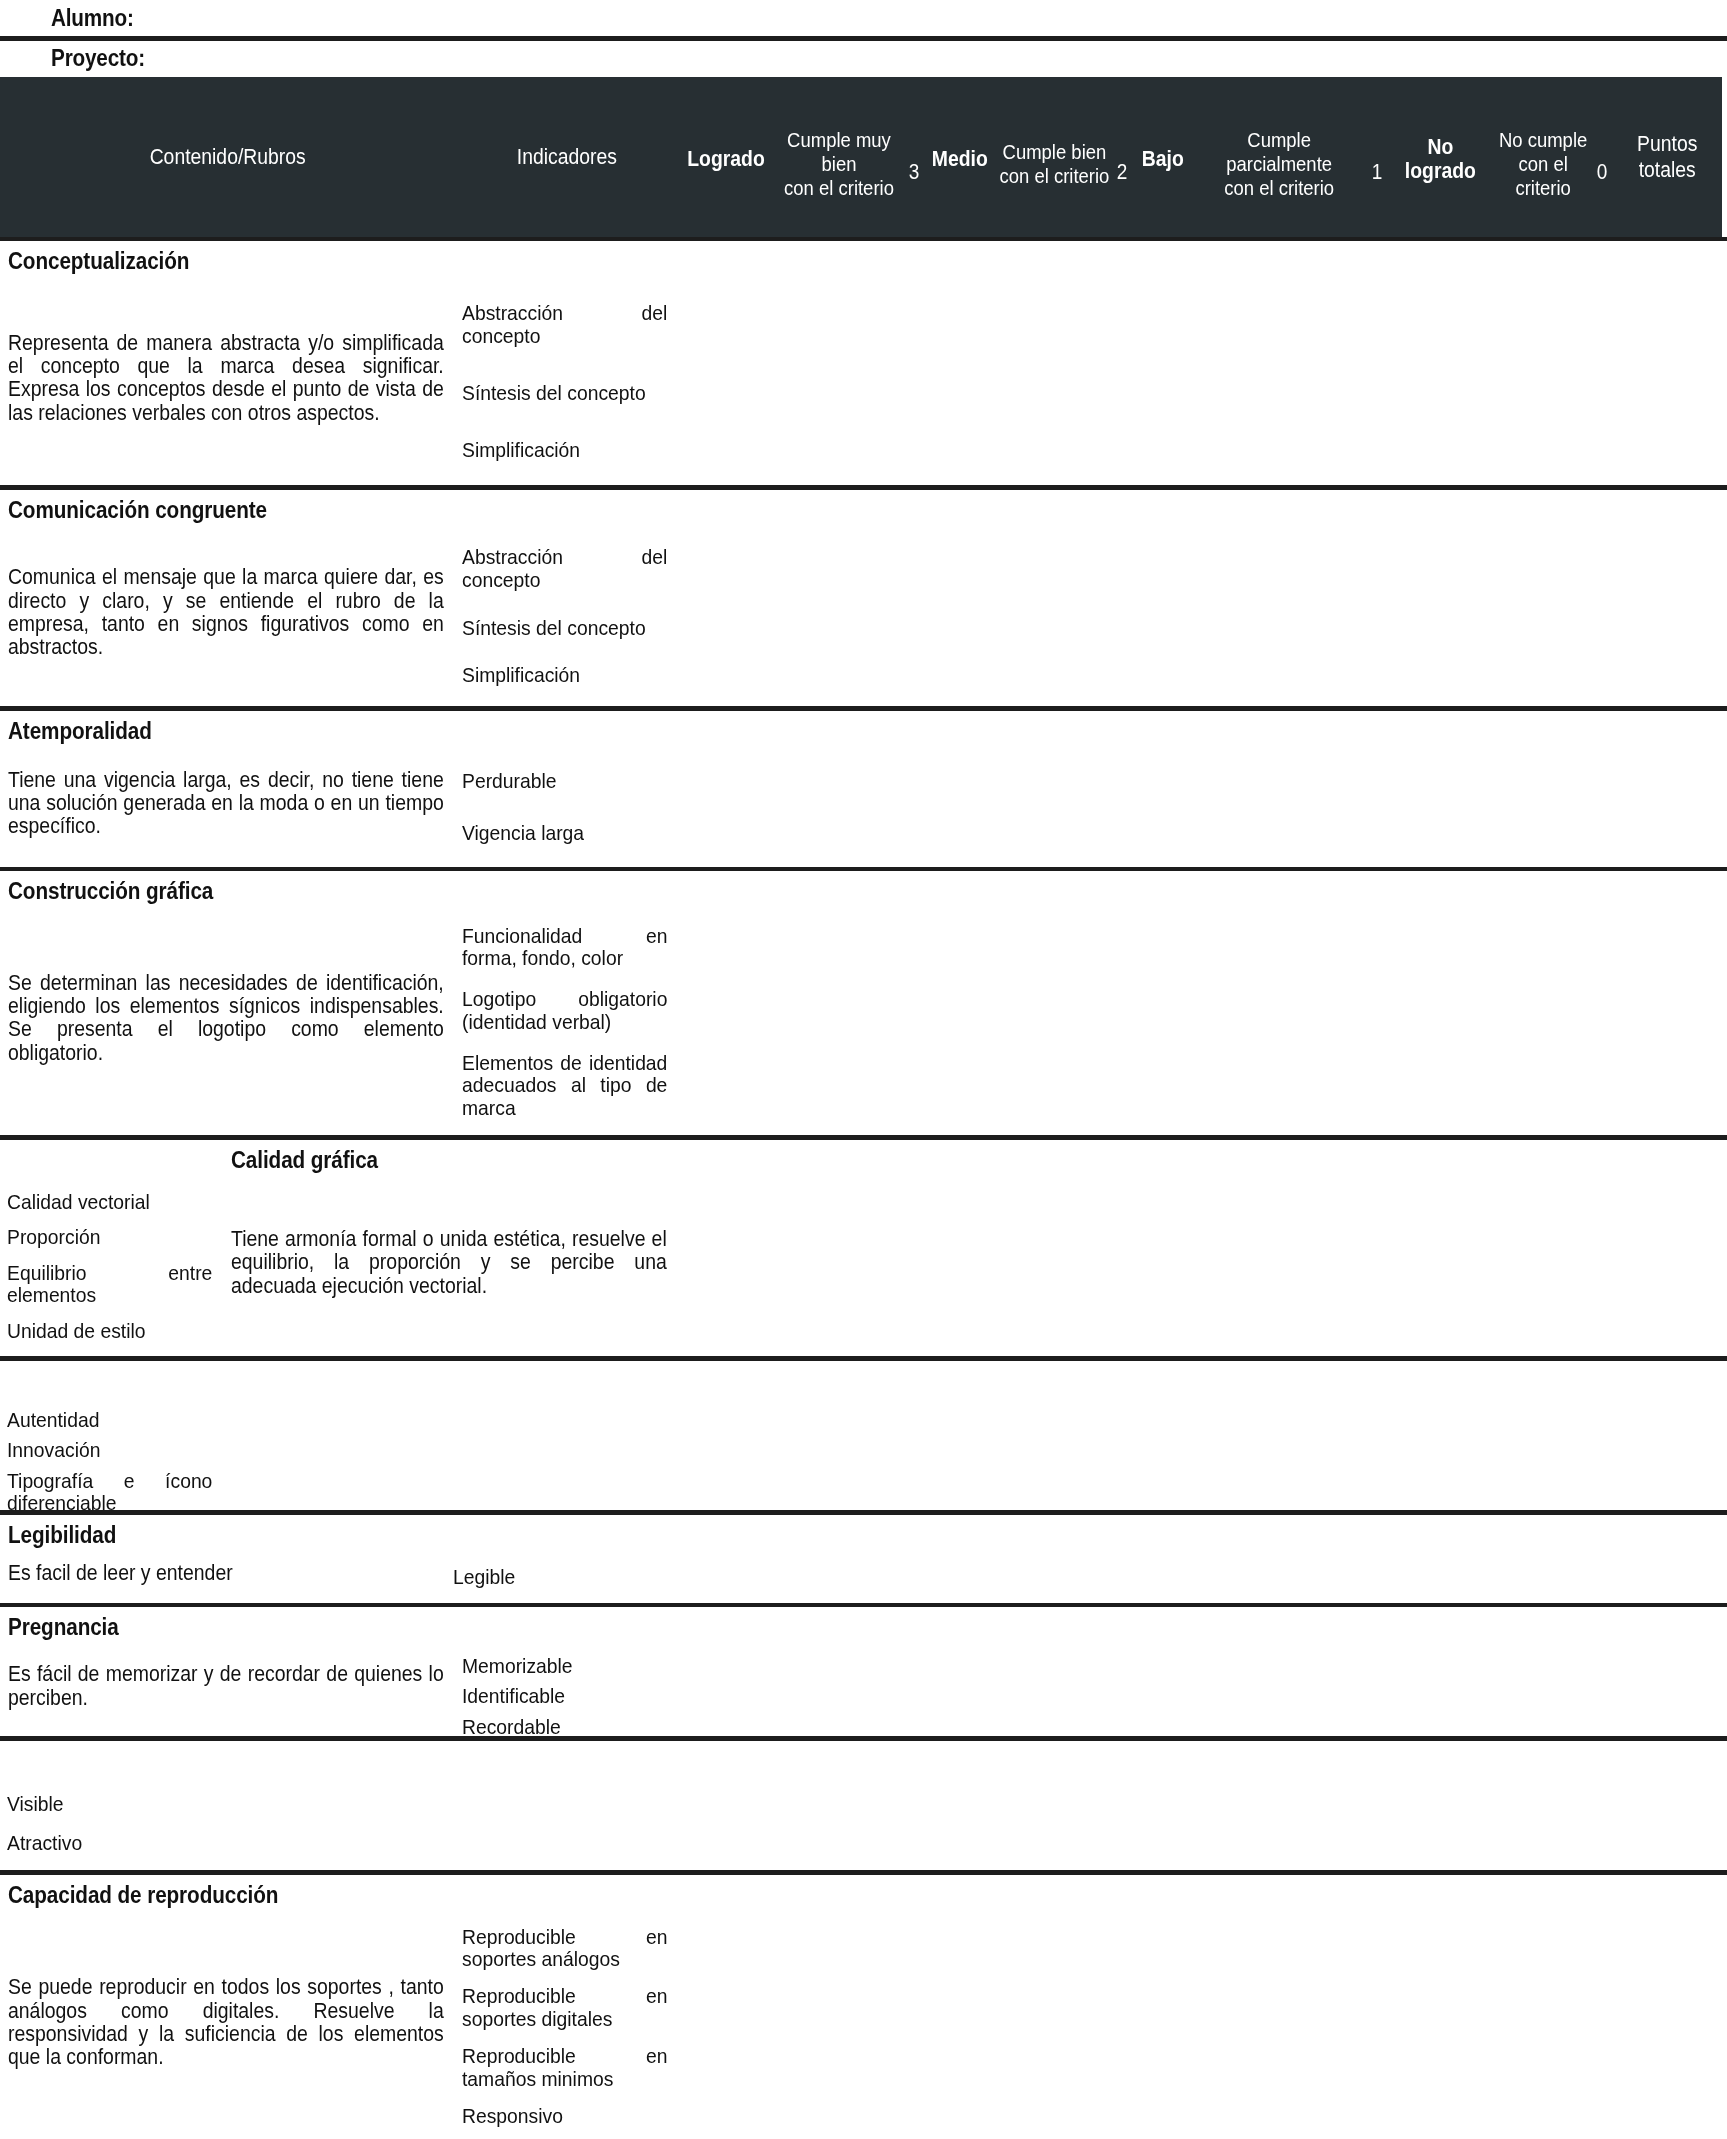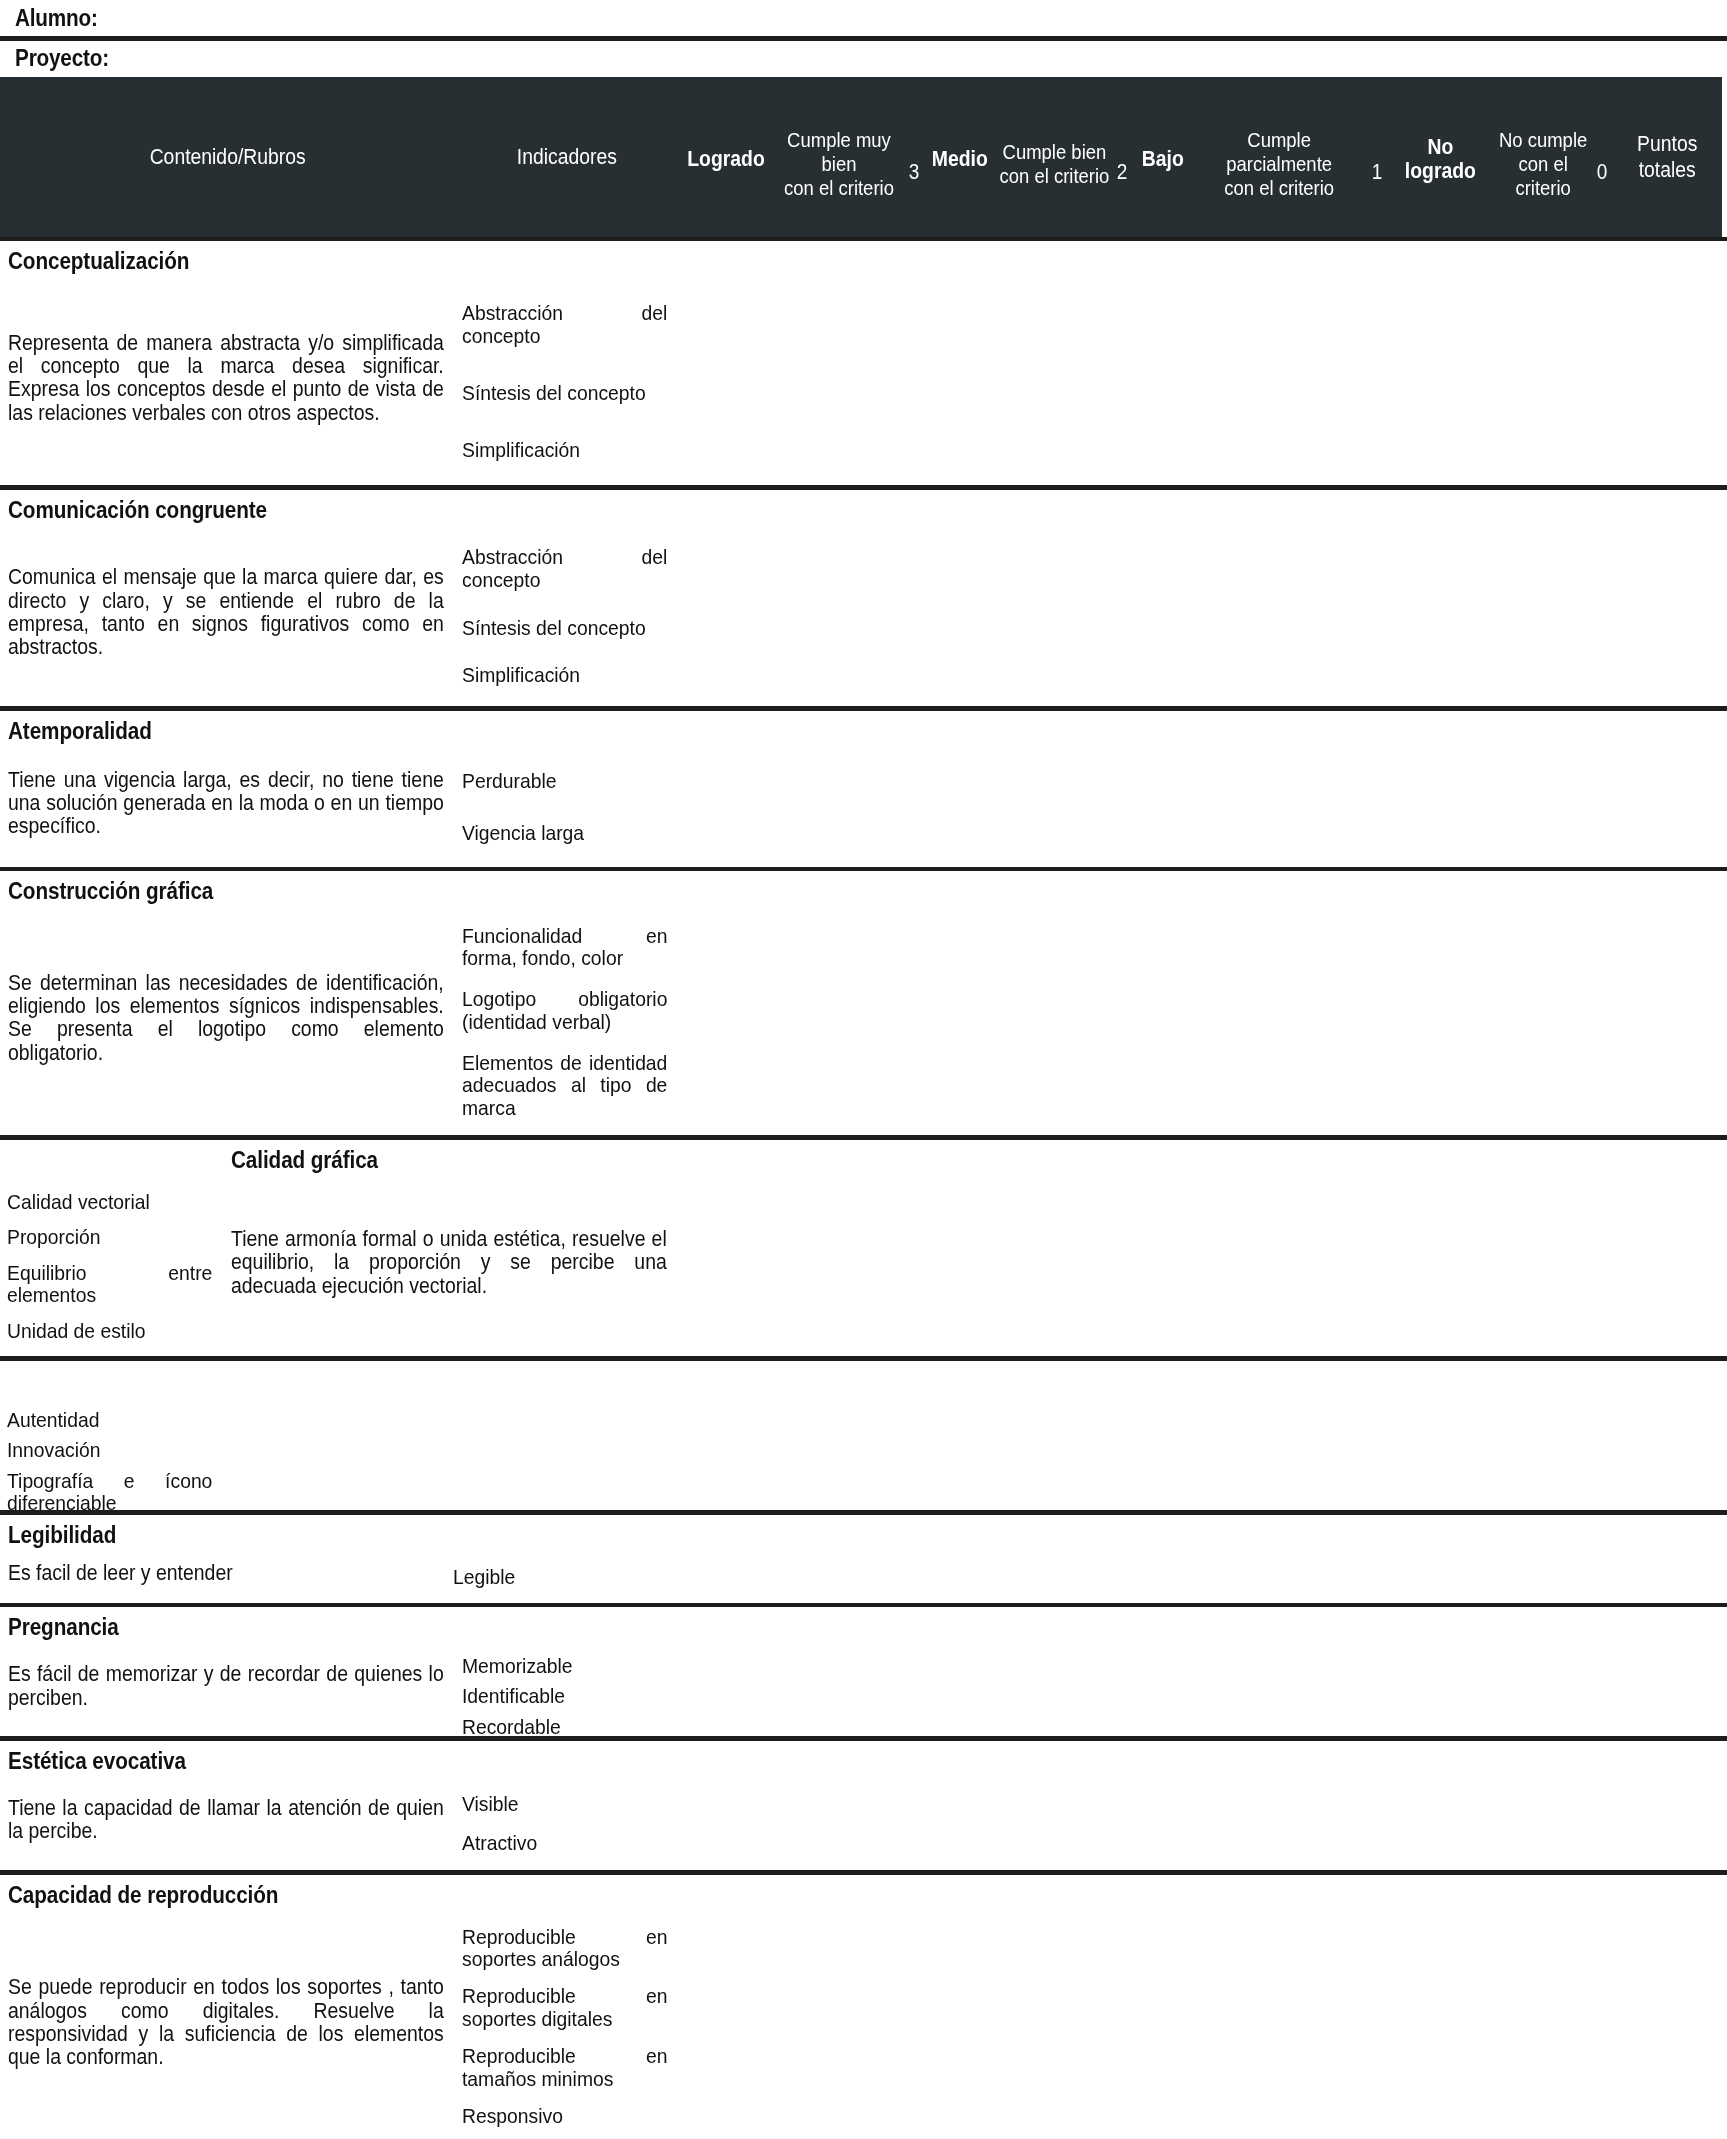--- a/index.html
+++ b/index.html
@@ -10,21 +10,21 @@
     -webkit-font-smoothing:antialiased;
   }
   .sheet{width:1728px;height:2140px;position:relative;box-sizing:border-box;}
 
   
   .rule{height:4.7px;background:#1d1d1d;width:100%;}
 
   
   .idrow{
     height:36px;display:flex;align-items:center;
-    padding-left:15px;box-sizing:border-box;
+    padding-left:15px;box-sizing:border-box;margin-left:36px;
   }
   .idlabel{
     font-weight:bold;font-size:23px;letter-spacing:-0.2px;
     transform:scaleX(.9);transform-origin:left center;
   }
 
   
   .thead{
     background:#272f33;color:#fff;
     display:flex;align-items:stretch;
@@ -279,24 +279,20 @@
           <div class="ind">Recordable</div>
         </div>
         <div class="cell cell-score cell-s3"></div>
         <div class="cell cell-score cell-s2"></div>
         <div class="cell cell-score cell-s1"></div>
         <div class="cell cell-score cell-s0"></div>
         <div class="cell cell-score cell-tot"></div>
       </div>
       <div class="rule"></div>
       <div class="trow" style="height: 129px;">
-        <div class="cell cell-rubro">
-          <div class="rubro-title">Estética evocativa</div>
-          <div class="rubro-desc">Tiene la capacidad de llamar la atención de quien la percibe.</div>
-        </div>
         <div class="cell cell-ind">
           <div class="ind">Visible</div>
           <div class="ind">Atractivo</div>
         </div>
         <div class="cell cell-score cell-s3"></div>
         <div class="cell cell-score cell-s2"></div>
         <div class="cell cell-score cell-s1"></div>
         <div class="cell cell-score cell-s0"></div>
         <div class="cell cell-score cell-tot"></div>
       </div>

